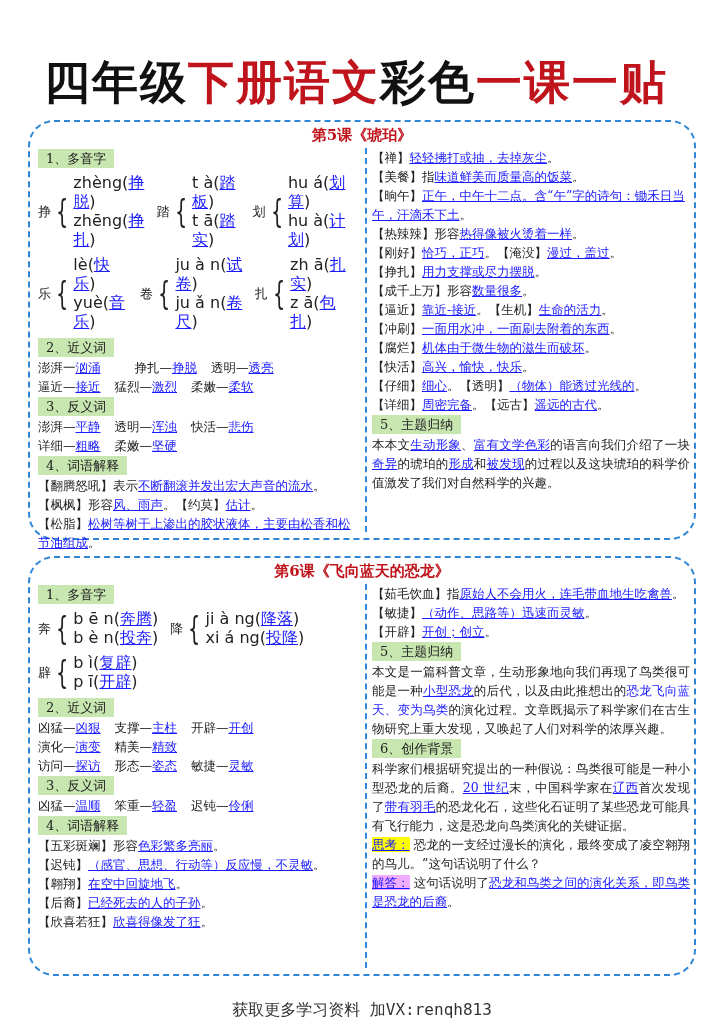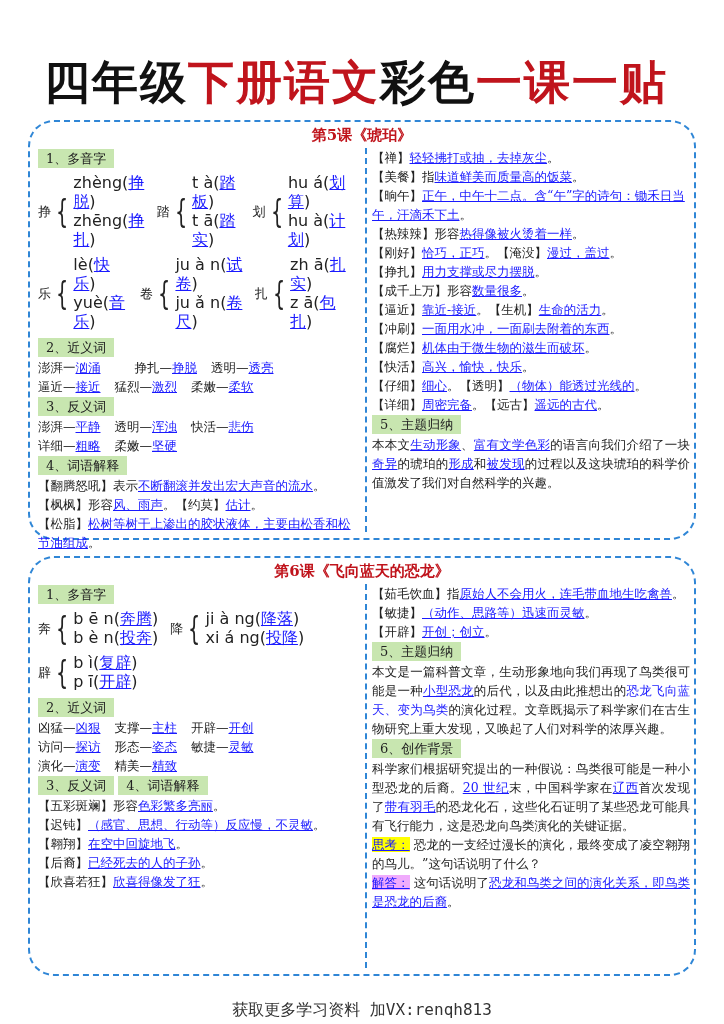--- a/index.html
+++ b/index.html
@@ -168,24 +168,27 @@
             <div class="opts">
               <div><span>b ì(</span><span class="link cn">复辟</span><span>)</span></div>
               <div><span>p ī(</span><span class="link cn">开辟</span><span>)</span></div>
             </div>
           </div>
         </div>
       </div>
     <div class="sec">2、近义词</div>
     <div id="l6-syn">
         <div class="line"><span style="margin-right: 14px;"><span>凶猛—</span><span class="link">凶狠</span></span><span style="margin-right: 14px;"><span>支撑—</span><span class="link">主柱</span></span><span style="margin-right: 14px;"><span>开辟—</span><span class="link">开创</span></span></div>
+        <div class="line"><span style="margin-right: 14px;"><span>演化—</span><span class="link">演变</span></span><span style="margin-right: 14px;"><span>精美—</span><span class="link">精致</span></span></div>
         <div class="line"><span style="margin-right: 14px;"><span>访问—</span><span class="link">探访</span></span><span style="margin-right: 14px;"><span>形态—</span><span class="link">姿态</span></span><span style="margin-right: 14px;"><span>敏捷—</span><span class="link">灵敏</span></span></div>
-        <div class="line"><span style="margin-right: 14px;"><span>演化—</span><span class="link">演变</span></span><span style="margin-right: 14px;"><span>精美—</span><span class="link">精致</span></span></div>
       </div>
     <div class="sec">3、反义词</div>
+    <div id="l6-ant">
+        <div class="line"><span style="margin-right: 14px;"><span>凶猛—</span><span class="link">温顺</span></span><span style="margin-right: 14px;"><span>笨重—</span><span class="link">轻盈</span></span><span style="margin-right: 14px;"><span>迟钝—</span><span class="link">伶俐</span></span></div>
+      </div>
     <div class="sec">4、词语解释</div>
     <div id="l6-lexp">
         <div class="wrap"><span>【五彩斑斓】</span><span>形容</span><span class="link">色彩繁多亮丽</span><span>。</span></div>
         <div class="wrap"><span>【迟钝】</span><span class="link">（感官、思想、行动等）反应慢，不灵敏</span><span>。</span></div>
         <div class="wrap"><span>【翱翔】</span><span class="link">在空中回旋地飞</span><span>。</span></div>
         <div class="wrap"><span>【后裔】</span><span class="link">已经死去的人的子孙</span><span>。</span></div>
         <div class="wrap"><span>【欣喜若狂】</span><span class="link">欣喜得像发了狂</span><span>。</span></div>
       </div>
   </div>
 

